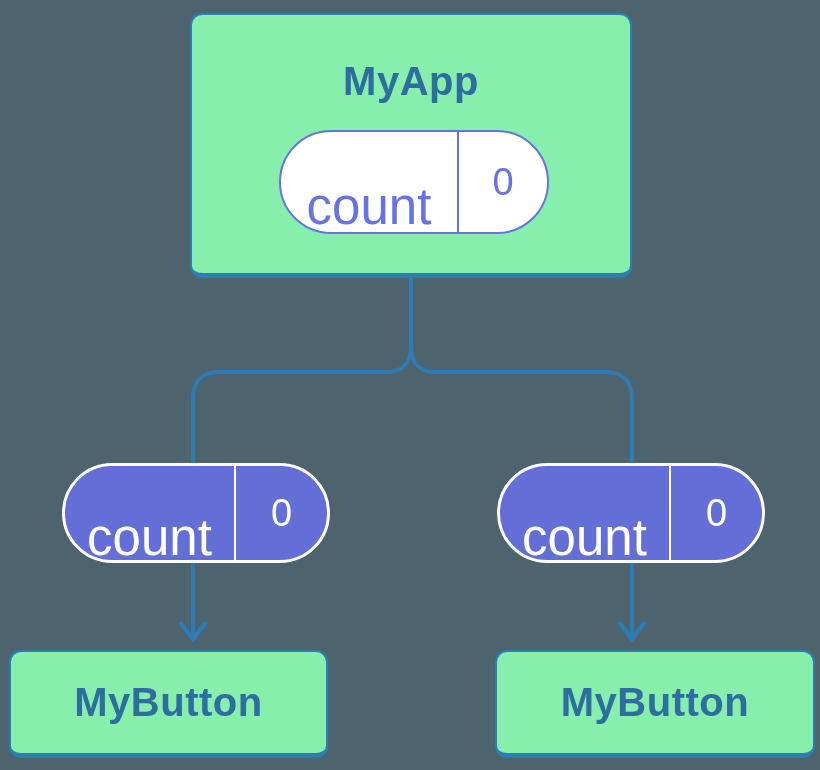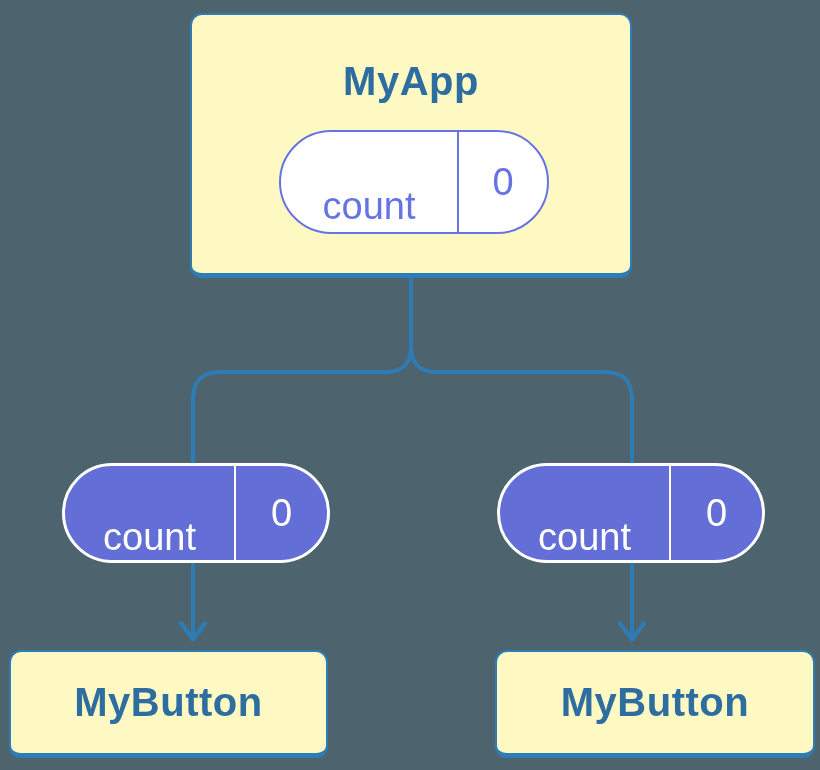--- a/index.html
+++ b/index.html
@@ -15,21 +15,21 @@
     height: 770px;
     background: #4d646e;
   }
   .connector-svg {
     position: absolute;
     left: 0; top: 0;
     width: 820px; height: 770px;
   }
   .card {
     position: absolute;
-    background: #fef9c3;
+    background: #86efac;
     border: 2px solid #2e7cb5;
     border-bottom-width: 5px;
     border-radius: 12px;
   }
   .card.parent {
     left: 190px; top: 13px;
     width: 442px; height: 265px;
   }
   .card.child {
     width: 320px; height: 108px;
@@ -53,21 +53,21 @@
     display: flex;
     align-items: stretch;
     border-radius: 60px;
     overflow: hidden;
   }
   .pill-name {
     flex: 1;
     display: flex;
     align-items: center;
     justify-content: center;
-    font-size: 38px;
+    font-size: 51px;
     margin-top: 48px;
   }
   .pill-value {
     display: flex;
     align-items: center;
     justify-content: center;
     font-size: 38px;
   }
   .pill.state {
     left: 87px; top: 115px;

